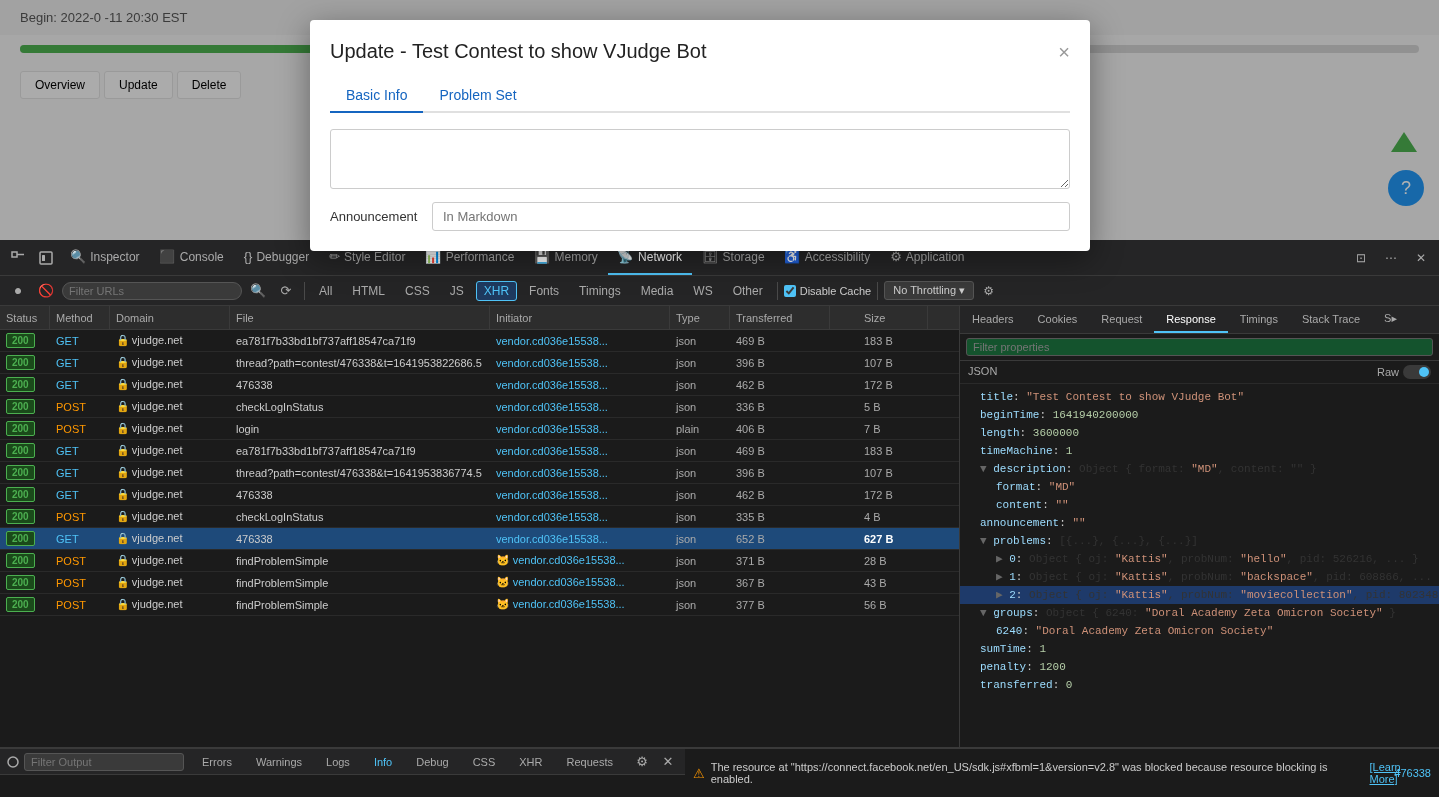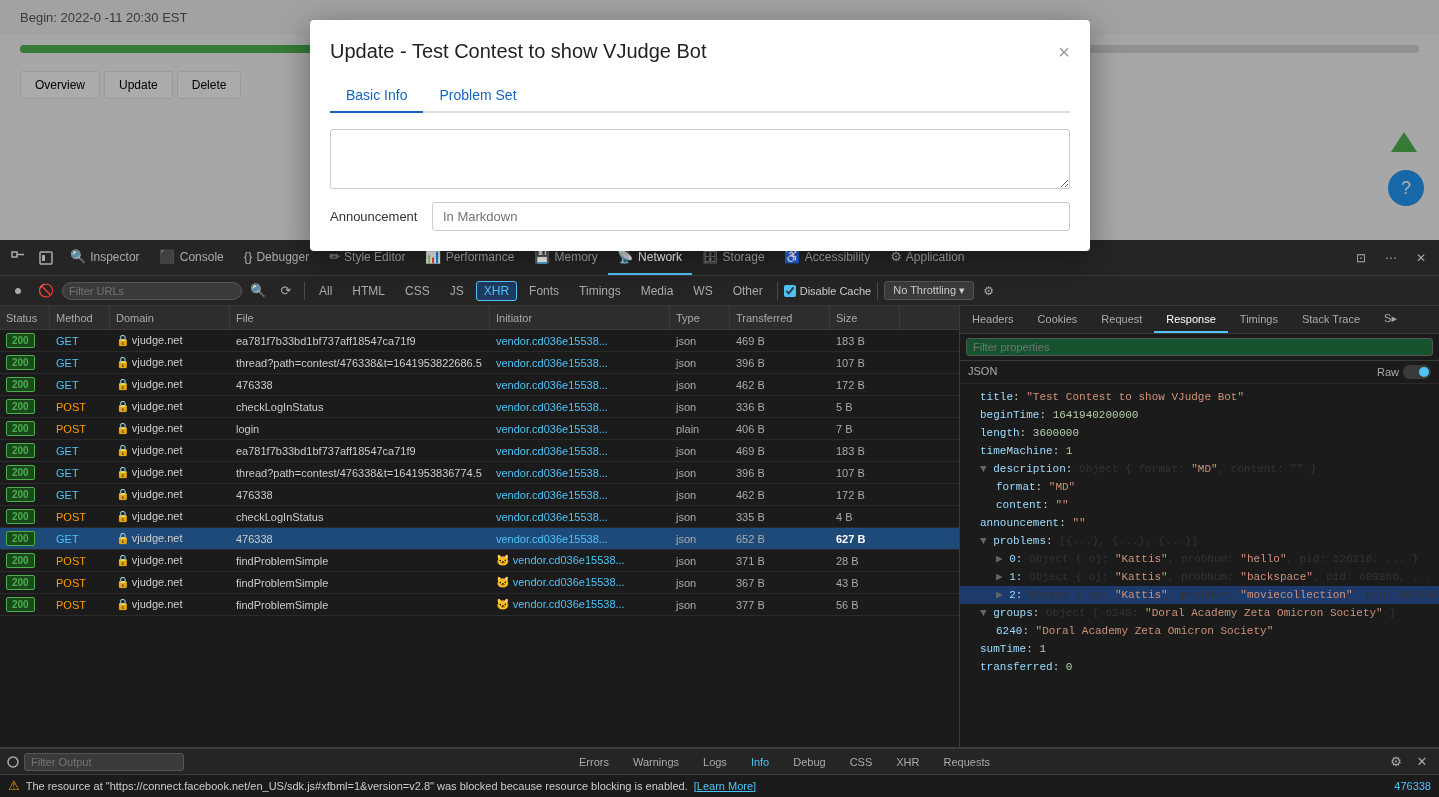--- a/index.html
+++ b/index.html
@@ -62,21 +62,21 @@
     .network-panel { flex: 0 0 960px; display: flex; flex-direction: column; border-right: 1px solid #3a3a3a; overflow: hidden; }
     .network-table-header { display: flex; align-items: center; background: #2d2d2d; border-bottom: 1px solid #3a3a3a; height: 24px; flex-shrink: 0; }
     .net-col { padding: 0 6px; font-size: 11px; color: #aaa; border-right: 1px solid #3a3a3a; display: flex; align-items: center; height: 100%; cursor: pointer; }
     .col-status { flex: 0 0 50px; }
     .col-method { flex: 0 0 60px; }
     .col-domain { flex: 0 0 120px; }
     .col-file { flex: 0 0 260px; }
     .col-initiator { flex: 0 0 180px; }
     .col-type { flex: 0 0 60px; }
     .col-transferred { flex: 0 0 100px; }
-    .col-size { flex: 0 0 70px; }
+    .col-size { flex: 0 0 70px; margin-left: 28px; }
 
     .network-table-body { flex: 1; overflow-y: auto; overflow-x: hidden; }
     .net-row { display: flex; align-items: center; height: 22px; border-bottom: 1px solid #2a2a2a; cursor: pointer; }
     .net-row.selected { background: #1e4a7a; }
     .net-cell { padding: 0 6px; font-size: 11px; color: #ccc; overflow: hidden; text-overflow: ellipsis; white-space: nowrap; }
     .status-badge { display: inline-block; padding: 1px 5px; border-radius: 2px; font-size: 10px; font-weight: bold; background: #1a4a1a; color: #4caf50; border: 1px solid #4caf50; }
     .method-get { color: #4fc3f7; }
     .method-post { color: #ff9800; }
     .initiator-link { color: #4fc3f7; }
     .domain-lock { color: #4caf50; margin-right: 2px; }
@@ -453,27 +453,28 @@
           <div class="json-line json-indent-2"><span style="color:#666"></span><span class="json-key">format</span><span class="json-punct">: </span><span class="json-str">"MD"</span></div>
           <div class="json-line json-indent-2"><span style="color:#666"></span><span class="json-key">content</span><span class="json-punct">: </span><span class="json-str">""</span></div>
           <div class="json-line json-indent-1"><span style="color:#666"></span><span class="json-key">announcement</span><span class="json-punct">: </span><span class="json-str">""</span></div>
           <div class="json-line json-indent-1"><span style="color:#666">▼ </span><span class="json-key">problems</span><span class="json-punct">: </span>[{...}, {...}, {...}]</div>
           <div class="json-line json-indent-2"><span style="color:#666">▶ </span><span class="json-key">0</span><span class="json-punct">: </span>Object { oj: <span class="json-str">"Kattis"</span>, probNum: <span class="json-str">"hello"</span>, pid: 526216, ... }</div>
           <div class="json-line json-indent-2"><span style="color:#666">▶ </span><span class="json-key">1</span><span class="json-punct">: </span>Object { oj: <span class="json-str">"Kattis"</span>, probNum: <span class="json-str">"backspace"</span>, pid: 608866, ... }</div>
           <div class="json-line json-indent-2 highlighted"><span style="color:#666">▶ </span><span class="json-key">2</span><span class="json-punct">: </span>Object { oj: <span class="json-str">"Kattis"</span>, probNum: <span class="json-str">"moviecollection"</span>, pid: 802348, ... }</div>
           <div class="json-line json-indent-1"><span style="color:#666">▼ </span><span class="json-key">groups</span><span class="json-punct">: </span>Object { 6240: <span class="json-str">"Doral Academy Zeta Omicron Society"</span> }</div>
           <div class="json-line json-indent-2"><span style="color:#666"></span><span class="json-key">6240</span><span class="json-punct">: </span><span class="json-str">"Doral Academy Zeta Omicron Society"</span></div>
           <div class="json-line json-indent-1"><span style="color:#666"></span><span class="json-key">sumTime</span><span class="json-punct">: </span><span class="json-num">1</span></div>
+          <div class="json-line json-indent-1"><span style="color:#666"></span><span class="json-key">penalty</span><span class="json-punct">: </span><span class="json-num">1200</span></div>
           <div class="json-line json-indent-1"><span style="color:#666"></span><span class="json-key">transferred</span><span class="json-punct">: </span><span class="json-num">0</span></div>
         </div>
     </div>
   </div>
 </div>
 
-<div style="position:absolute;bottom:0;left:0;width:100%;height:50px;background:#1b1b1b;border-top:2px solid #3a3a3a;display:flex;flex-direction:column;z-index:50;">
+<div style="position:absolute;bottom:0;left:0;width:100%;height:50px;background:#1b1b1b;border-top:2px solid #3a3a3a;display:flex;flex-direction:row;z-index:50;">
   <div class="bottom-toolbar">
     <svg width="14" height="14" viewBox="0 0 14 14" style="color:#aaa;cursor:pointer">
       <circle cx="7" cy="7" r="5" stroke="#aaa" stroke-width="1.5" fill="none"></circle>
     </svg>
     <input class="bottom-filter" placeholder="Filter Output" style="">
     <div class="bottom-sep"></div>
     <div class="bottom-tab">Errors</div>
     <div class="bottom-tab">Warnings</div>
     <div class="bottom-tab">Logs</div>
     <div class="bottom-tab info-active">Info</div>

